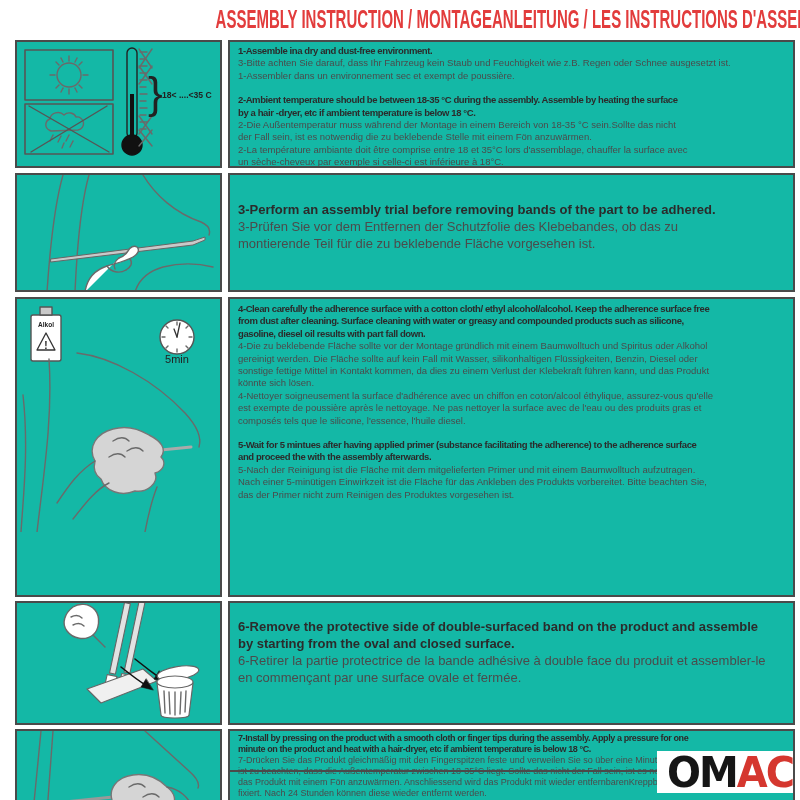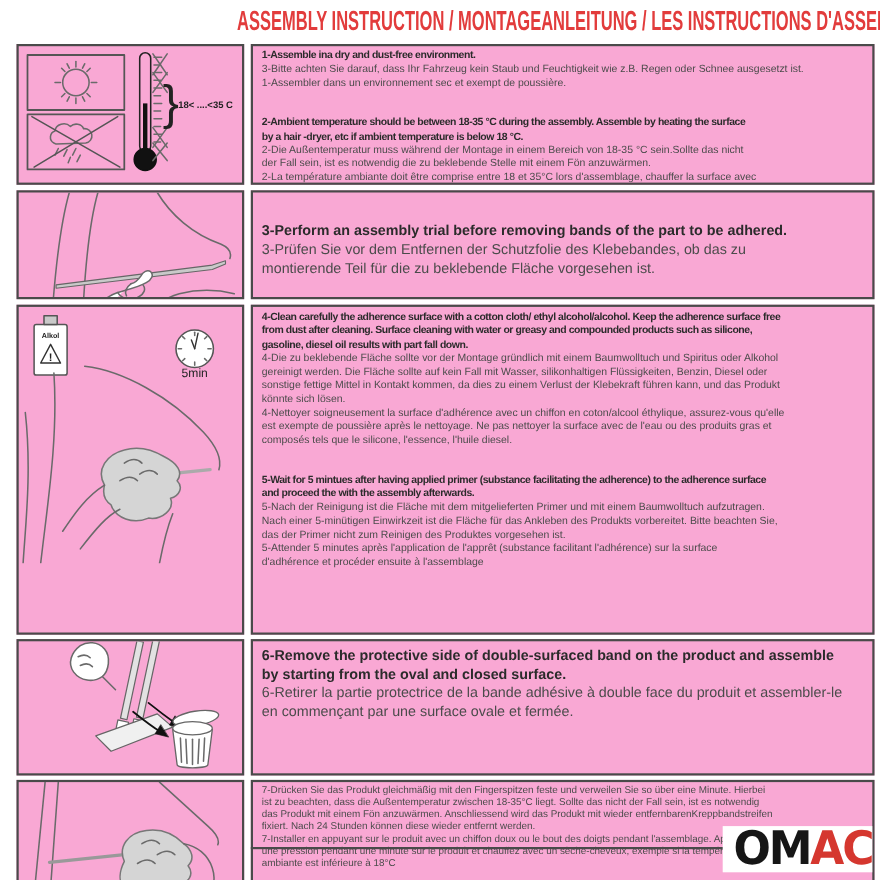--- a/index.html
+++ b/index.html
@@ -8,35 +8,35 @@
     font-family:"Liberation Sans",sans-serif;color:#3c3c3c;
   }
   .title-wrap{text-align:center;margin-top:5px;height:31px;margin-bottom:4px}
   .title{
     display:inline-block;color:#e23c3c;font-weight:bold;font-size:25px;
     white-space:nowrap;transform:scaleX(0.6);transform-origin:center;
   }
   .sheet{padding:0 5px 0 15px}
   .row{display:flex;gap:6px;margin-bottom:5px;align-items:flex-start}
   .row.g4{margin-bottom:4px}
-  .cell{border:2px solid #4a4a4a;background:#f9a8d4;box-sizing:border-box}
+  .cell{border:2px solid #4a4a4a;background:#14b8a6;box-sizing:border-box}
   .cell-img{width:207px;flex:0 0 207px;overflow:hidden}
   .cell-text{flex:1;overflow:hidden;padding:3px 8px}
-  .h1{height:128px}.h2{height:99px}.h3{height:300px}.h4{height:124px}
+  .h1{height:128px}.h2{height:119px}.h3{height:300px}.h4{height:124px}
   .h5l{height:125px}.h5r{height:105px;padding:2px 8px}
   .p{margin:0;white-space:pre-line;color:#4b4b4b}
   .p-en{font-weight:bold;color:#2b2b2b}
-  .gap{margin-top:24px}
+  .gap{margin-top:12px}
   .small .p{font-size:9.5px;line-height:12.4px}
   .small .p-en{letter-spacing:-0.4px}
   .xsmall .p{font-size:9px;line-height:11px}
   .xsmall .p-en{letter-spacing:-0.4px}
   .large{padding-top:26px}
   .large .p{font-size:13px;line-height:17px}
-  .large4{padding-top:4px}
+  .large4{padding-top:15px}
   .large4 .p{font-size:13px;line-height:17px}
   svg.ill{display:block;font-family:"Liberation Sans",sans-serif}
   svg.ill :not(text){stroke:#6a6a6a;stroke-width:1.4;fill:none;stroke-linecap:round;stroke-linejoin:round}
   svg.ill text{fill:#222;stroke:none}
   .logo{
     position:absolute;right:7px;top:752px;background:#fff;padding-left:10px;
     font-family:"DejaVu Sans",sans-serif;font-weight:bold;font-size:40px;
     line-height:40px;letter-spacing:-2px;transform:scaleY(1.05);
   }
   .logo-black{color:#161616}
@@ -207,22 +207,20 @@
 sonstige fettige Mittel in Kontakt kommen, da dies zu einem Verlust der Klebekraft führen kann, und das Produkt
 könnte sich lösen.</p>
       <p class="p">4-Nettoyer soigneusement la surface d'adhérence avec un chiffon en coton/alcool éthylique, assurez-vous qu'elle
 est exempte de poussière après le nettoyage. Ne pas nettoyer la surface avec de l'eau ou des produits gras et
 composés tels que le silicone, l'essence, l'huile diesel.</p>
       <p class="p p-en gap">5-Wait for 5 mintues after having applied primer (substance facilitating the adherence) to the adherence surface
 and proceed the with the assembly afterwards.</p>
       <p class="p">5-Nach der Reinigung ist die Fläche mit dem mitgelieferten Primer und mit einem Baumwolltuch aufzutragen.
 Nach einer 5-minütigen Einwirkzeit ist die Fläche für das Ankleben des Produkts vorbereitet. Bitte beachten Sie,
 das der Primer nicht zum Reinigen des Produktes vorgesehen ist.</p>
-      <p class="p">5-Attender 5 minutes après l'application de l'apprêt (substance facilitant l'adhérence) sur la surface
-d'adhérence et procéder ensuite à l'assemblage</p>
     </div>
   </div>
 
   <div class="row g4">
     <div class="cell cell-img h4">
       <svg class="ill" viewBox="0 0 203 122" width="203" height="122">
         <g>
           <path d="M56,4 C48,10 44,20 50,28 C56,36 68,38 76,32 C82,27 84,14 78,7 C72,0 62,0 56,4 Z" style="fill:#fff;stroke:#6a6a6a"></path>
           <path d="M54,14 C58,12 62,12 65,15"></path>
           <path d="M56,22 C60,20 64,20 67,23"></path>
@@ -276,20 +274,22 @@
           <path d="M96,72 C90,58 100,46 116,44 C130,42 142,48 150,56 C158,62 160,70 154,76 C160,84 154,92 146,92 C148,102 136,110 124,106 C112,112 98,106 96,96 C90,90 92,80 96,72 Z" style="fill:#d5d5d5;stroke:#777"></path>
           <path d="M112,56 C118,52 124,52 128,56"></path>
           <path d="M126,66 C132,62 138,62 142,66"></path>
           <path d="M108,74 C114,70 120,70 124,74"></path>
           <path d="M150,56 C162,58 172,66 176,78 C180,90 176,100 168,106"></path>
           <path d="M118,123 C130,104 146,94 164,90"></path>
         </g>
       </svg>
     </div>
     <div class="cell cell-text xsmall h5r">
+      <p class="p p-en">7-Install by pressing on the product with a smooth cloth or finger tips during the assembly. Apply a pressure for one
+minute on the product and heat with a hair-dryer, etc if ambient temperature is below 18 °C.</p>
       <p class="p">7-Drücken Sie das Produkt gleichmäßig mit den Fingerspitzen feste und verweilen Sie so über eine Minute. Hierbei
 ist zu beachten, dass die Außentemperatur zwischen 18-35°C liegt. Sollte das nicht der Fall sein, ist es notwendig
 das Produkt mit einem Fön anzuwärmen. Anschliessend wird das Produkt mit wieder entfernbarenKreppbandstreifen
 fixiert. Nach 24 Stunden können diese wieder entfernt werden.</p>
       <p class="p">7-Installer en appuyant sur le produit avec un chiffon doux ou le bout des doigts pendant l'assemblage. Appliquez
 une pression pendant une minute sur le produit et chauffez avec un sèche-cheveux, exemple si la température
 ambiante est inférieure à 18°C</p>
     </div>
   </div>
 

